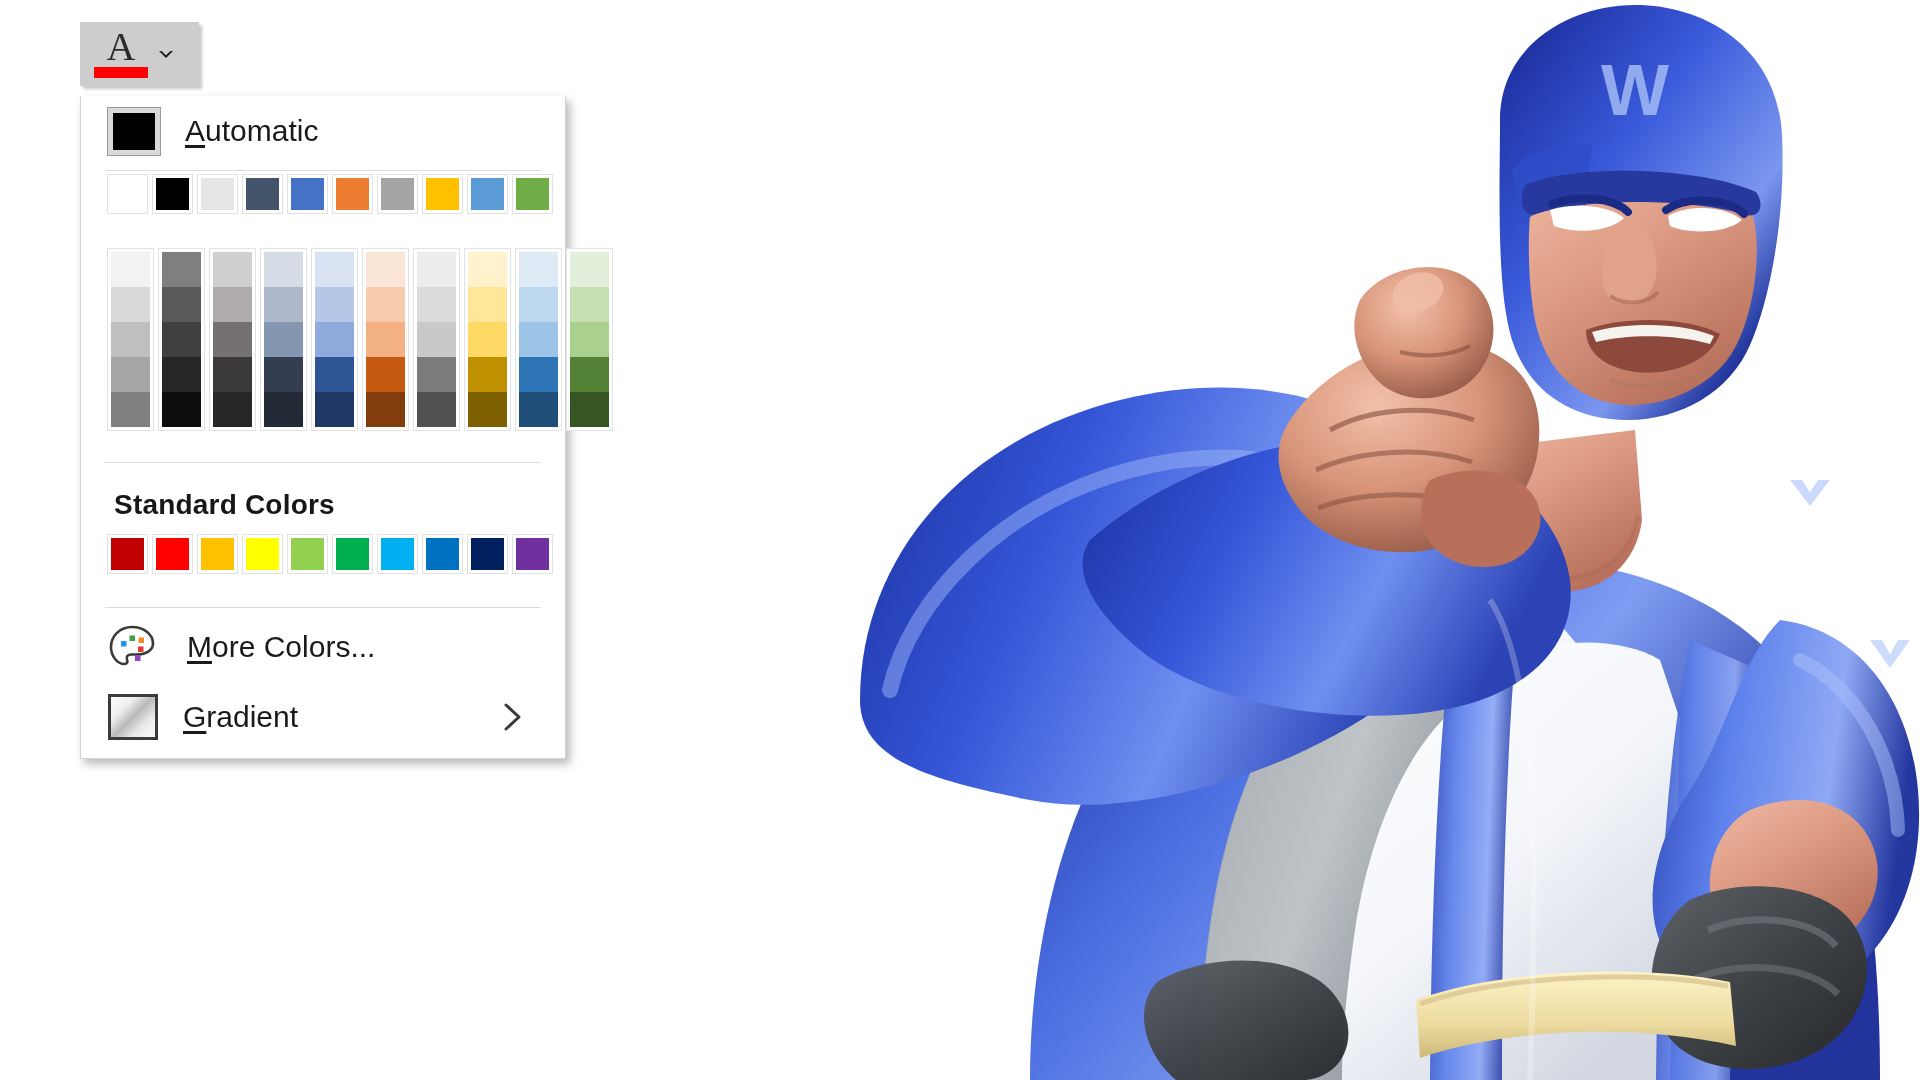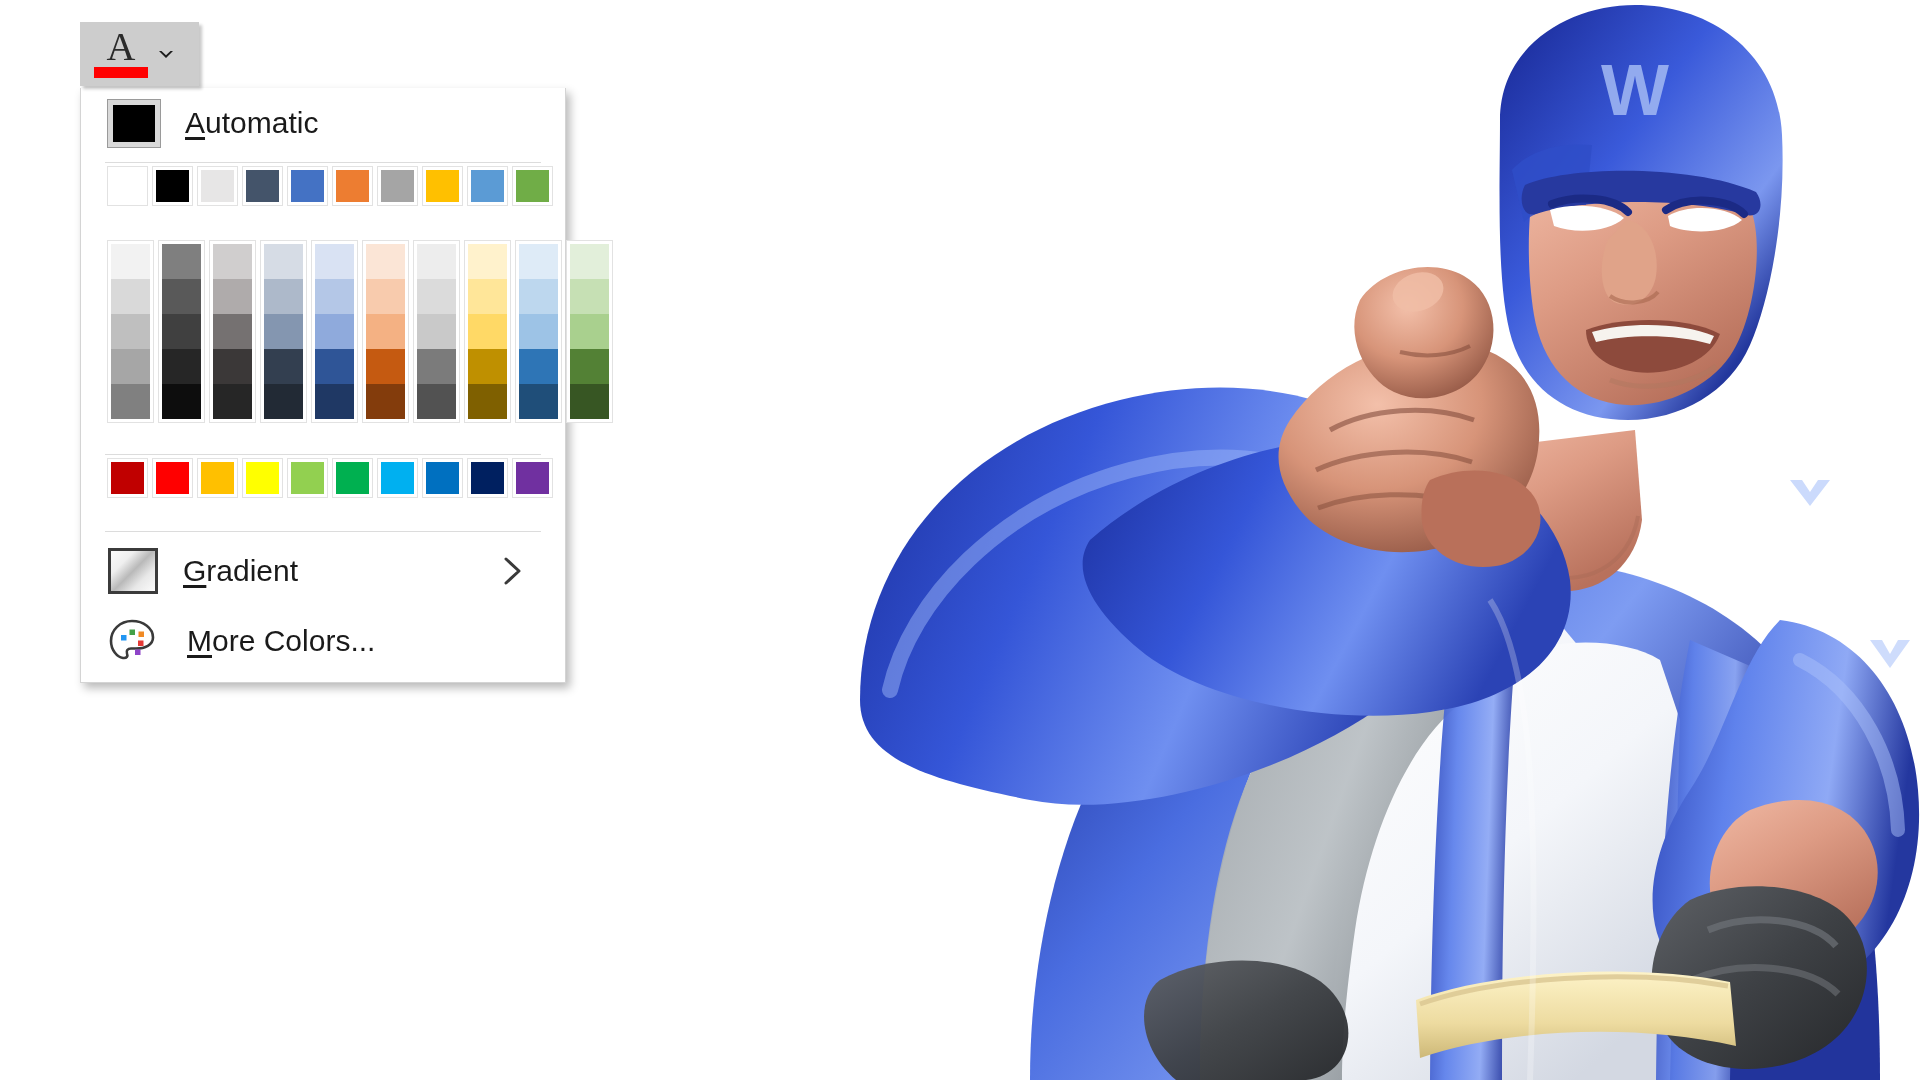--- a/index.html
+++ b/index.html
@@ -41,21 +41,21 @@
   #fc-chevron {
     margin-left: 3px;
     width: 22px; height: 22px;
     display: flex; align-items: center; justify-content: center;
   }
   #fc-chevron svg { display: block; }
 
   
   #color-menu {
     position: absolute;
-    left: 80px; top: 88px;
+    left: 80px; top: 96px;
     width: 486px;
     background: #ffffff;
     border: 1px solid #d4d4d4;
     border-top: none;
     box-shadow: 4px 5px 9px rgba(0,0,0,0.28);
     z-index: 20;
     padding-bottom: 6px;
   }
 
   .menu-row {
@@ -261,63 +261,64 @@
         <div class="vsw" title="Green, Accent 6 variant 2" style="background: rgb(198, 224, 180);"></div>
         <div class="vsw" title="Green, Accent 6 variant 3" style="background: rgb(169, 208, 142);"></div>
         <div class="vsw" title="Green, Accent 6 variant 4" style="background: rgb(83, 129, 53);"></div>
         <div class="vsw" title="Green, Accent 6 variant 5" style="background: rgb(55, 86, 35);"></div>
       </div>
     </div>
 
   <div style="height:28px"></div>
   <div class="divider"></div>
 
+  <div class="section-title">Standard Colors</div>
   <div class="swatch-grid" id="standard-row">
       <div class="std-sw" title="Dark Red" style="background: rgb(192, 0, 0);"></div>
       <div class="std-sw" title="Red" style="background: rgb(255, 0, 0);"></div>
       <div class="std-sw" title="Orange" style="background: rgb(255, 192, 0);"></div>
       <div class="std-sw" title="Yellow" style="background: rgb(255, 255, 0);"></div>
       <div class="std-sw" title="Light Green" style="background: rgb(146, 208, 80);"></div>
       <div class="std-sw" title="Green" style="background: rgb(0, 176, 80);"></div>
       <div class="std-sw" title="Light Blue" style="background: rgb(0, 176, 240);"></div>
       <div class="std-sw" title="Blue" style="background: rgb(0, 112, 192);"></div>
       <div class="std-sw" title="Dark Blue" style="background: rgb(0, 32, 96);"></div>
       <div class="std-sw" title="Purple" style="background: rgb(112, 48, 160);"></div>
     </div>
 
   <div style="height:30px"></div>
   <div class="divider"></div>
 
   <div class="menu-row">
-    <div class="gradient-swatch"></div>
-    <div class="menu-label">
-      <span class="acc">G</span><span>radient</span>
-    </div>
-    <div class="submenu-arrow">
-      <svg width="26" height="34" viewBox="0 0 26 34">
-        <path d="M7 5 L20 17 L7 29" fill="none" stroke="#3a3a3a" stroke-width="3" stroke-linecap="round" stroke-linejoin="round"></path>
-      </svg>
-    </div>
-  </div>
-
-  <div class="menu-row">
     <div class="palette-icon">
       <svg viewBox="0 0 54 46" width="54" height="46">
         <path d="M24 3 C12 3 3 12 3 23 C3 32 9 39 15 40 C19 40.5 20 38 19 35.5 C18 32.8 19.5 30.5 23 30.5 L28 30.5 C37 30.5 45 27 45 19.5 C45 10 35.5 3 24 3 Z" fill="#ffffff" stroke="#3a3a3a" stroke-width="2.6" stroke-linejoin="round"></path>
         <rect x="13" y="17" width="5.5" height="5.5" fill="#2196f3"></rect>
         <rect x="21.5" y="11.5" width="5.5" height="5.5" fill="#43a047"></rect>
         <rect x="30.5" y="13.5" width="5.5" height="5.5" fill="#f08a24"></rect>
         <rect x="30" y="22.5" width="5.5" height="5.5" fill="#e53935"></rect>
         <rect x="27" y="31.5" width="5.5" height="5.5" fill="#8e44c8"></rect>
       </svg>
     </div>
     <div class="menu-label">
       <span class="acc">M</span><span>ore Colors...</span>
     </div>
   </div>
+
+  <div class="menu-row">
+    <div class="gradient-swatch"></div>
+    <div class="menu-label">
+      <span class="acc">G</span><span>radient</span>
+    </div>
+    <div class="submenu-arrow">
+      <svg width="26" height="34" viewBox="0 0 26 34">
+        <path d="M7 5 L20 17 L7 29" fill="none" stroke="#3a3a3a" stroke-width="3" stroke-linecap="round" stroke-linejoin="round"></path>
+      </svg>
+    </div>
+  </div>
 </div>
 
 <div id="illustration">
 <svg viewBox="0 0 1190 1080" preserveAspectRatio="xMidYMin meet">
   <defs>
     <linearGradient id="gSuitL" x1="0" y1="0" x2="1" y2="0.3">
       <stop offset="0%" stop-color="#1b2f9e"></stop>
       <stop offset="38%" stop-color="#3556d8"></stop>
       <stop offset="70%" stop-color="#6f8ff0"></stop>
       <stop offset="100%" stop-color="#2b43b5"></stop>

